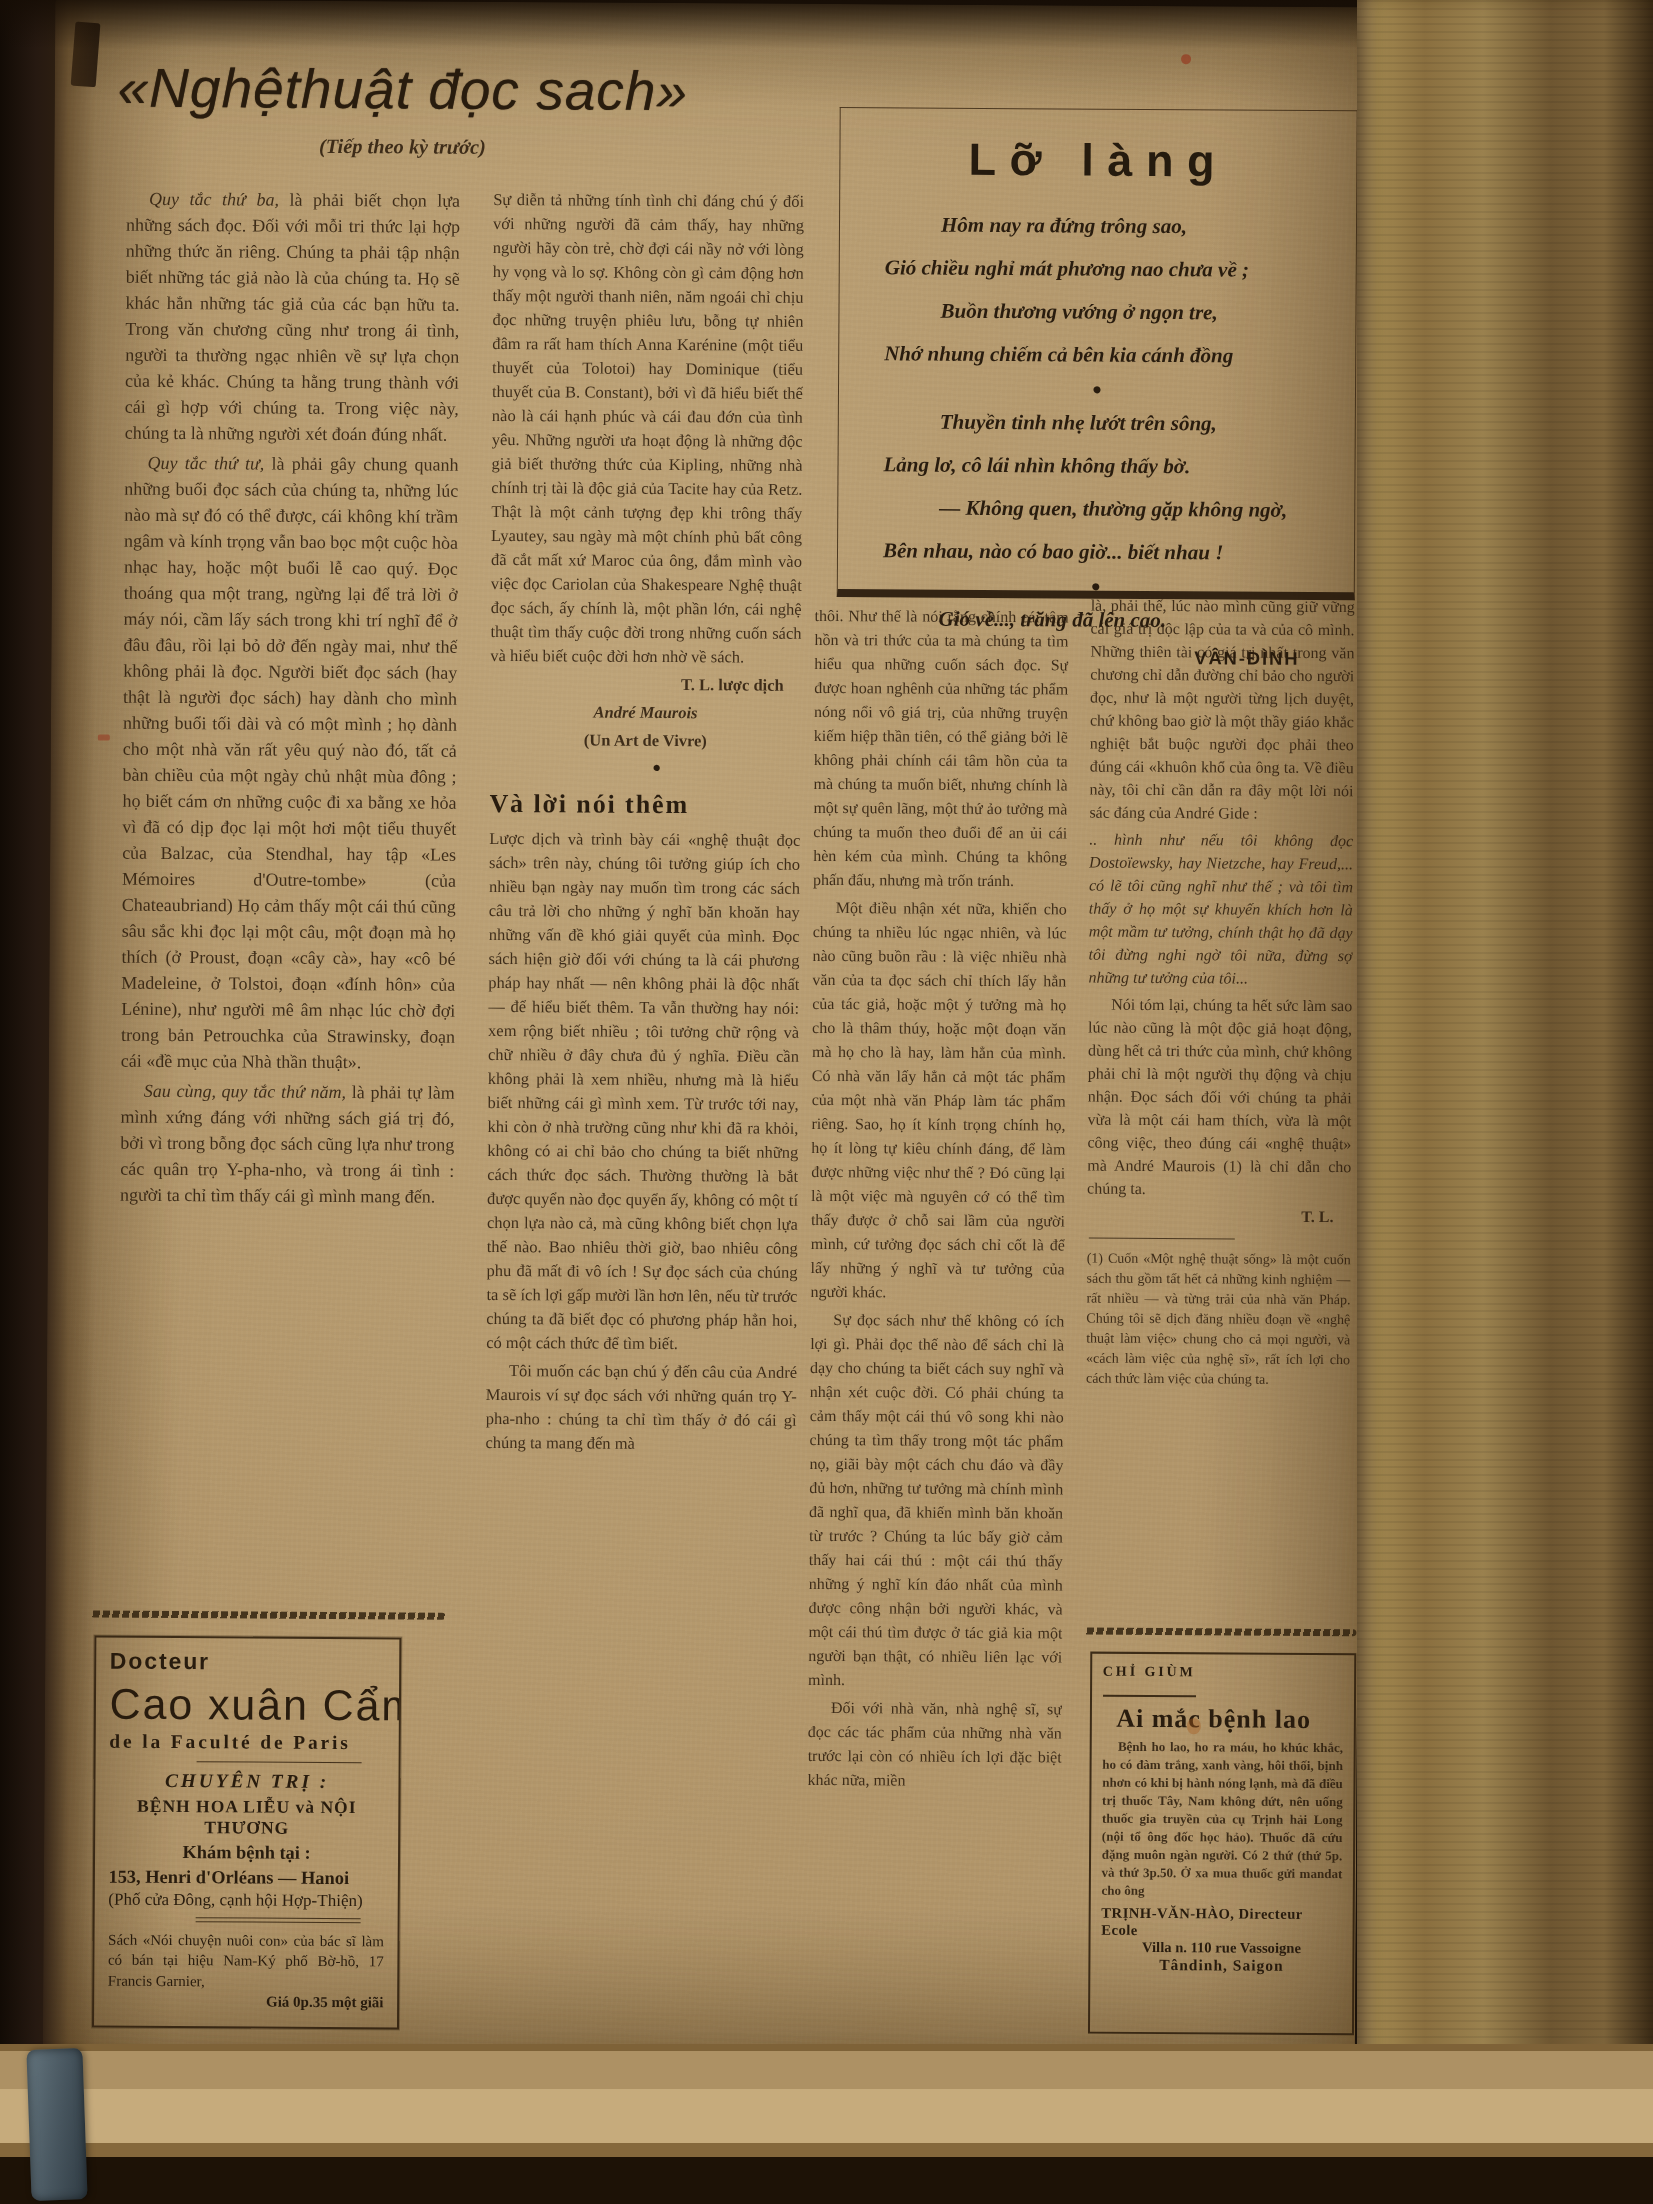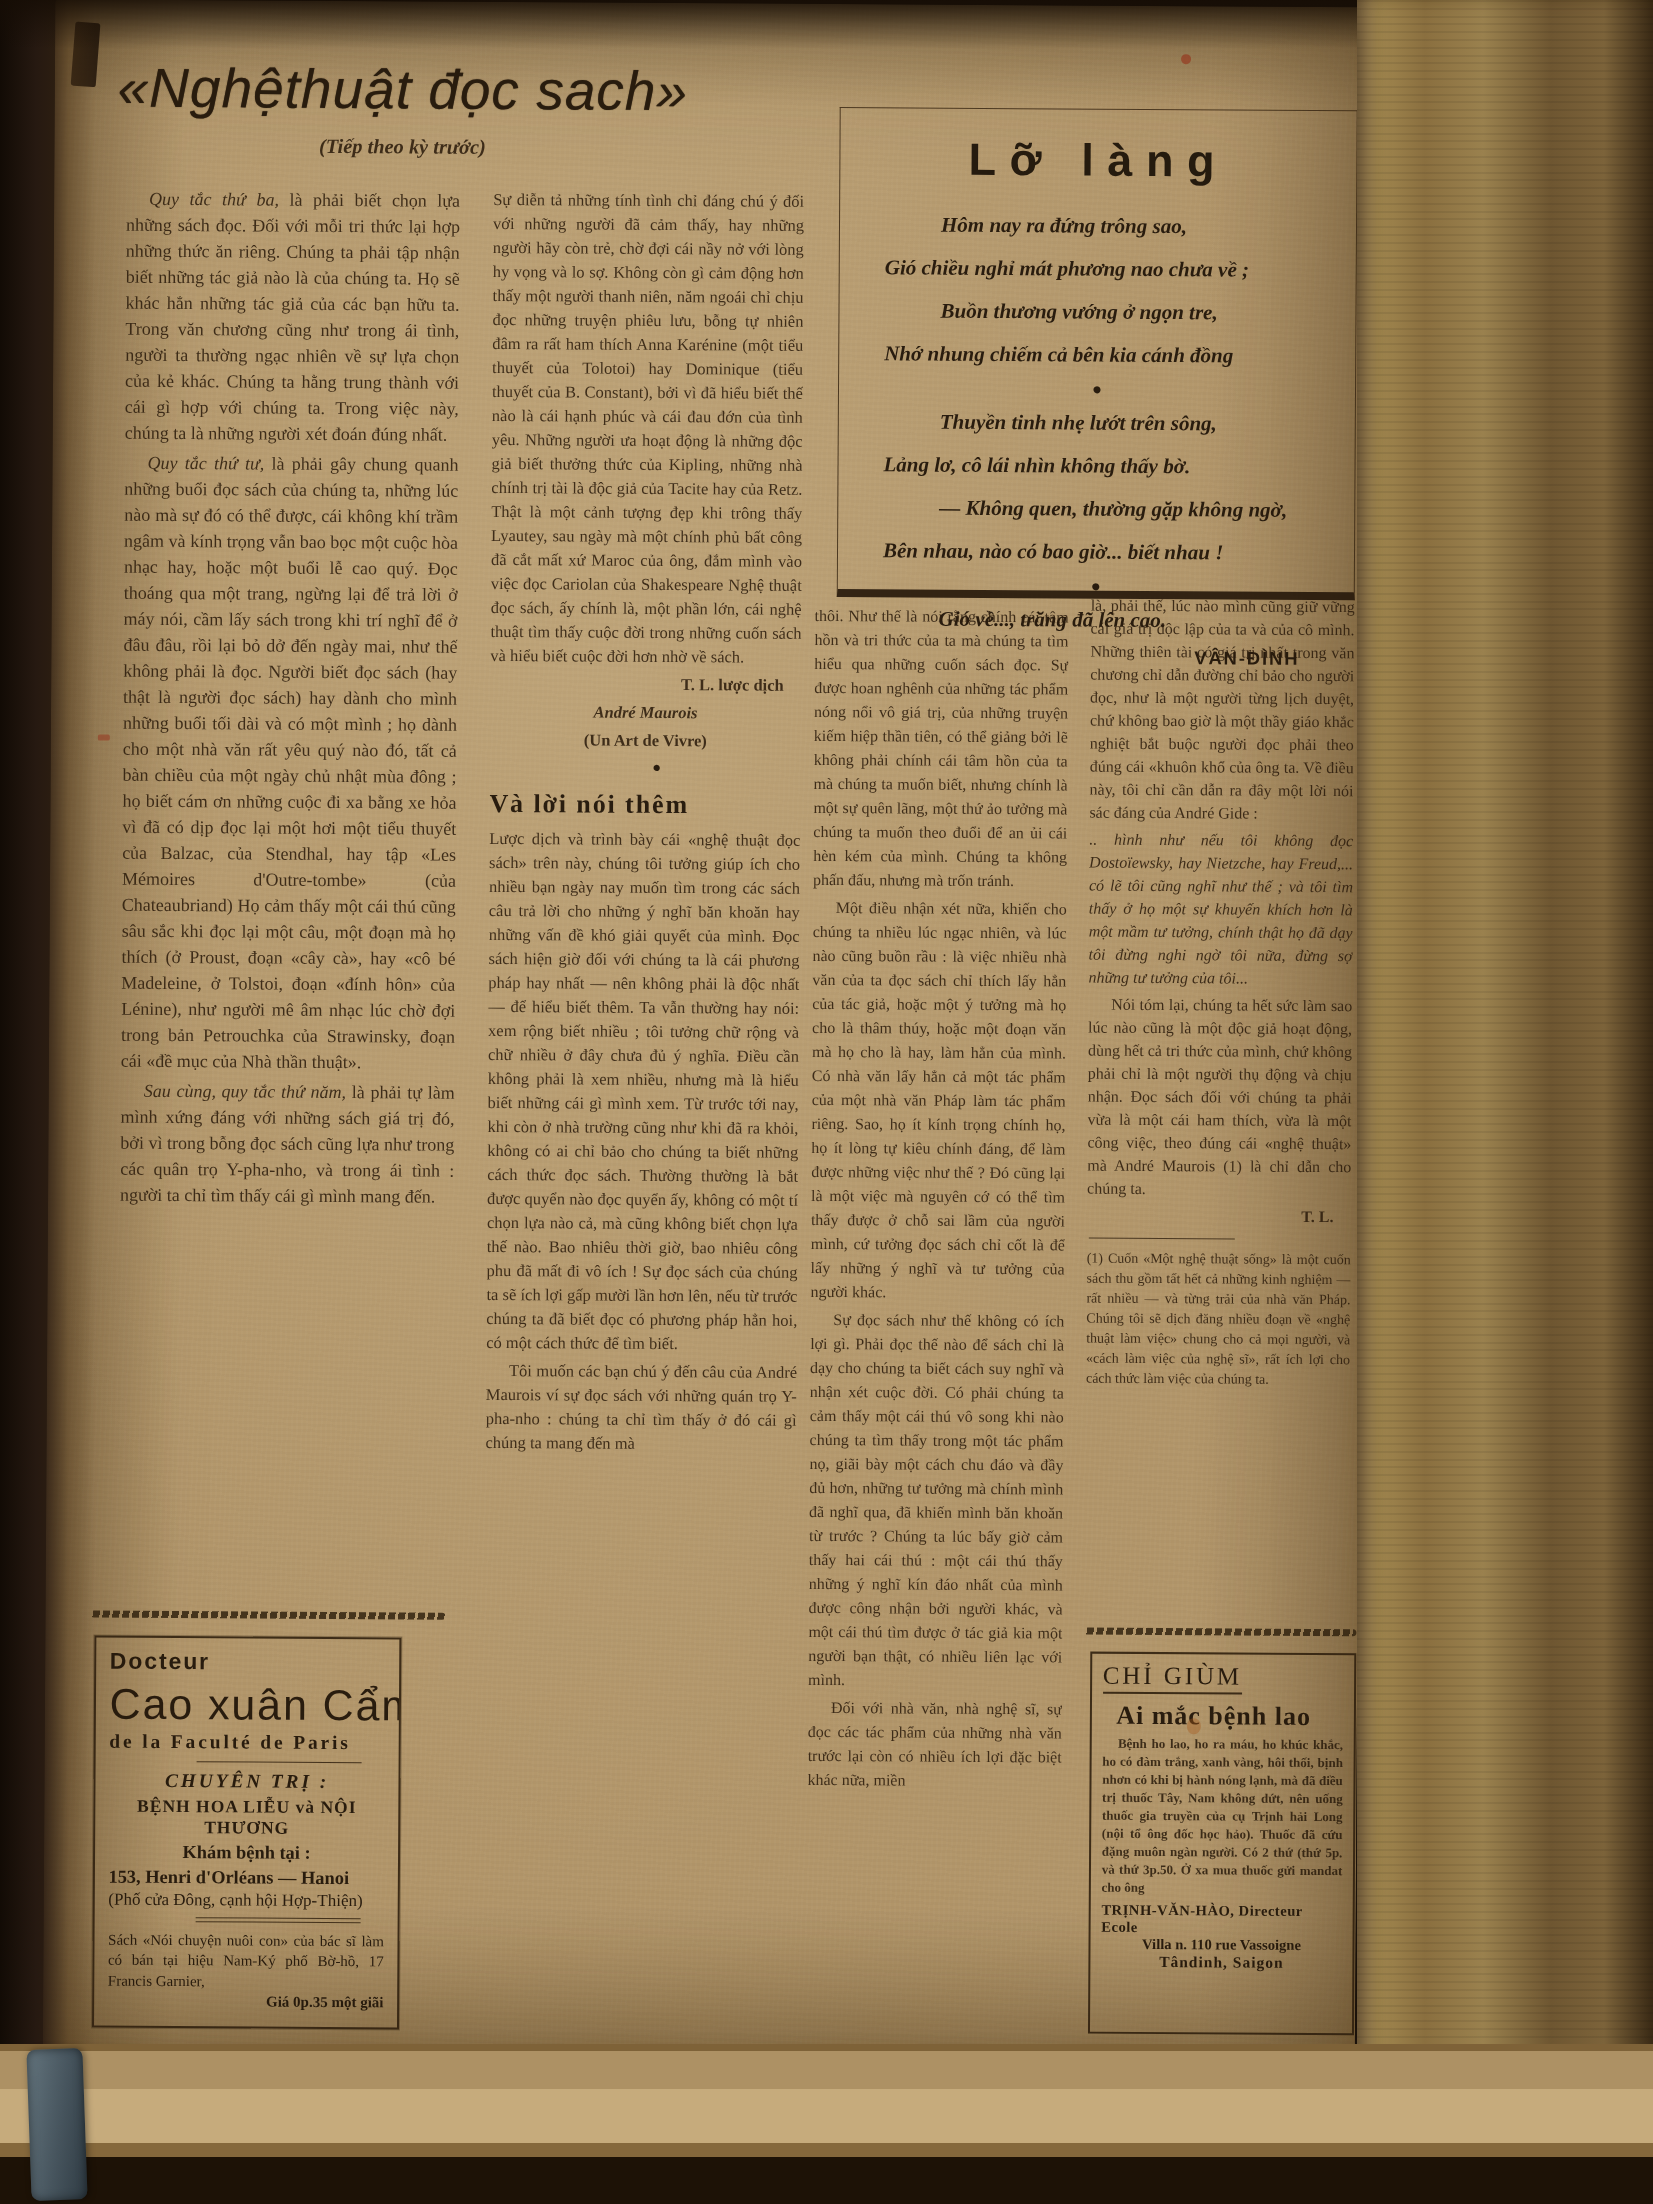--- a/index.html
+++ b/index.html
@@ -115,22 +115,22 @@
     height:2.9px;margin:7.8px auto 7.8px 87px;}
   .ad-doctor .book{font-size:15px;line-height:20.4px;text-align:justify;}
   .ad-doctor .priceline{display:flex;justify-content:space-between;font-size:15px;margin-top:1.9px;}
   .ad-doctor .priceline .h{font-style:italic;font-weight:bold;margin-top:38px;}
   .ad-doctor .priceline .p{font-weight:bold;}
 
   
   .ad-lao{position:absolute;left:1095px;top:1650px;width:266px;height:382px;
     border:2.9px solid rgba(48,32,14,.9);padding:7.8px 10.7px;box-sizing:border-box;
     color:var(--ink2);overflow:hidden;}
-  .ad-lao .hdr{display:inline-block;font-weight:normal;font-size:25px;letter-spacing:2.9px;
-    border-bottom:2.9px solid rgba(48,32,14,.9);padding-bottom:2px;}
+  .ad-lao .hdr{display:inline-block;font-weight:bold;font-size:14px;letter-spacing:2.9px;
+    border-bottom:2.9px solid rgba(48,32,14,.9);padding-bottom:15px;}
   .ad-lao .ttl{font-weight:bold;font-size:26px;margin:6.8px 0 4.9px 13.6px;letter-spacing:1px;}
   .ad-lao .bd{font-size:13px;line-height:18px;font-weight:bold;text-align:justify;
     color:rgba(40,26,11,.85);text-indent:15.5px;}
   .ad-lao .c1{font-weight:bold;font-size:14.6px;margin-top:4.9px;letter-spacing:0.5px;}
   .ad-lao .c2{font-weight:bold;font-size:14.6px;text-align:center;}
   .ad-lao .c3{font-weight:bold;font-size:15.5px;text-align:center;letter-spacing:1px;}
 </style>
 </head>
 <body>
 

